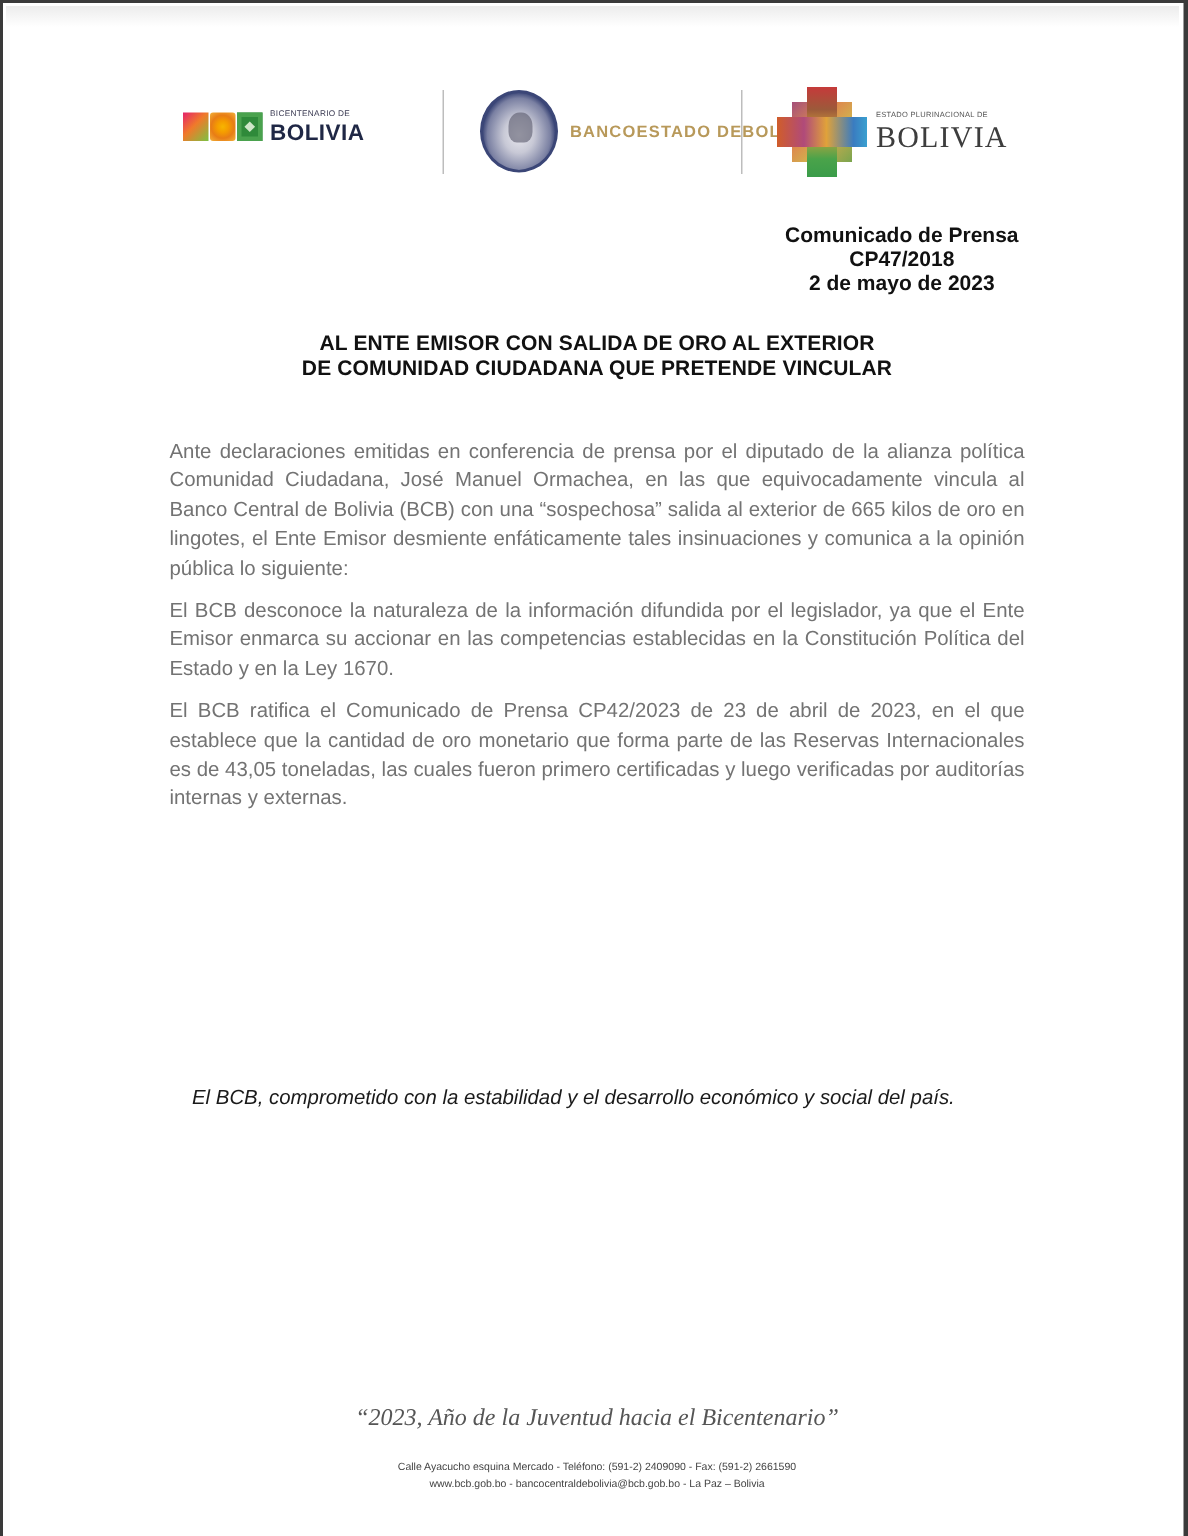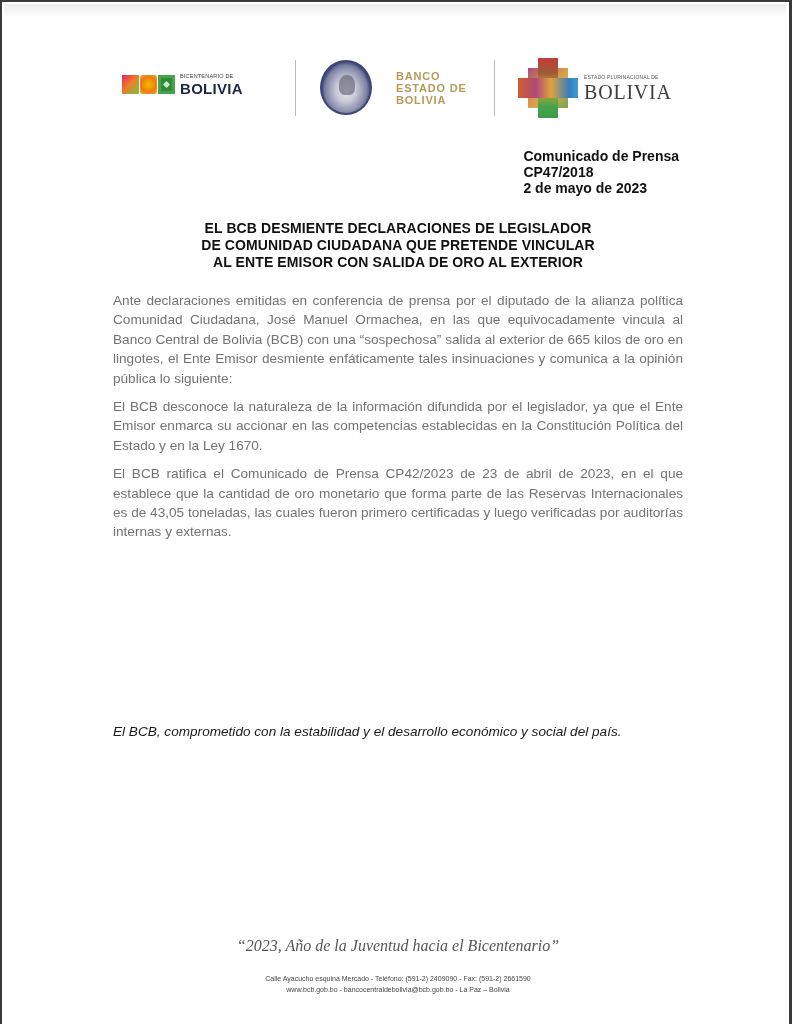--- a/index.html
+++ b/index.html
@@ -35,43 +35,43 @@
     .logo-bcb { position: absolute; left: 318px; top: 6px; display: flex; align-items: center; }
     .bcb-seal {
       width: 52px; height: 55px; border-radius: 50%;
       background: radial-gradient(ellipse at 50% 55%, #e9e9ef 0%, #c8c9d6 30%, #7a80a2 62%, #3b4677 72%, #5a6390 100%);
       border: 2px solid #3b4677; position: relative;
     }
     .bcb-seal::after {
       content: ""; position: absolute; left: 17px; top: 13px; width: 16px; height: 20px;
       border-radius: 45% 45% 35% 35%; background: #59596a; opacity: 0.6;
     }
-    .bcb-text { margin-left: 24px; display: flex; flex-direction: column; }
+    .bcb-text { margin-left: 8px; display: flex; flex-direction: row; }
     .bcb-text span { font-size: 11px; font-weight: bold; color: #b8995a; letter-spacing: 0.8px; line-height: 12px; }
 
     .logo-estado { position: absolute; left: 516px; top: 4px; display: flex; align-items: center; }
     .chakana { position: relative; width: 60px; height: 60px; }
     .chakana .c { position: absolute; }
     .ch-v { left: 20px; top: 0; width: 20px; height: 60px; background: linear-gradient(#c53a3a, #9c5a3a 25%, #d9a33a 50%, #4aa34a 80%, #3a9c4a); }
     .ch-h { left: 0; top: 20px; width: 60px; height: 20px; background: linear-gradient(90deg, #d05d2a, #b04a7a 30%, #e0a23a 55%, #3a7cc0 85%, #3aa0d0); }
     .ch-m { left: 10px; top: 10px; width: 40px; height: 40px; background: linear-gradient(135deg, #9b3c6b, #d97e3a 40%, #cfa23a 60%, #6b9b3a); opacity: 0.9; }
     .estado-text { margin-left: 6px; display: flex; flex-direction: column; line-height: 1; }
     .estado-small { font-size: 5px; color: #555; letter-spacing: 0.2px; }
     .estado-big { font-family: "Liberation Serif", serif; font-size: 20px; color: #3d3d3d; letter-spacing: 0.8px; margin-top: 2px; }
 
     
-    .press-head { position: absolute; right: 110px; top: 146px; text-align: left; font-weight: bold; font-size: 14px; line-height: 16px; color: #111; }
+    .press-head { position: absolute; right: 110px; top: 146px; text-align: center; font-weight: bold; font-size: 14px; line-height: 16px; color: #111; }
 
     
     .doc-title { position: absolute; left: 110px; width: 572px; top: 218px; text-align: center; font-weight: bold; font-size: 14px; line-height: 17px; color: #111; letter-spacing: 0.1px; }
 
     
     .body-text { position: absolute; left: 111px; width: 570px; top: 289px; font-size: 13.6px; line-height: 19.4px; color: #737373; }
     .body-text p { text-align: justify; margin-bottom: 9px; }
-    .closing { position: absolute; left: 111px; width: 580px; top: 720px; font-style: italic; font-size: 13.6px; line-height: 19px; color: #1a1a1a; }
+    .closing { position: absolute; left: 126px; width: 580px; top: 720px; font-style: italic; font-size: 13.6px; line-height: 19px; color: #1a1a1a; }
 
     
     .motto { position: absolute; left: 0; width: 792px; top: 935px; text-align: center; font-family: "Liberation Serif", serif; font-style: italic; font-size: 16px; color: #555; }
     .address { position: absolute; left: 0; width: 792px; top: 971px; text-align: center; font-size: 7px; line-height: 11px; color: #444; }
   </style>
 </head>
 <body>
 
 <div class="frame">
   <div class="frame-shadow"></div>
@@ -113,23 +113,22 @@
     </div>
   </div>
 
   <div class="press-head">
     <div>Comunicado de Prensa</div>
     <div>CP47/2018</div>
     <div>2 de mayo de 2023</div>
   </div>
 
   <div class="doc-title">
-    <div>EL BCB DESMIENTE DECLARACIONES DE LEGISLADOR</div>
+    <div>AL ENTE EMISOR CON SALIDA DE ORO AL EXTERIOR</div>
     <div>DE COMUNIDAD CIUDADANA QUE PRETENDE VINCULAR</div>
-    <div>AL ENTE EMISOR CON SALIDA DE ORO AL EXTERIOR</div>
   </div>
 
   <div class="body-text">
     <p>Ante declaraciones emitidas en conferencia de prensa por el diputado de la alianza política Comunidad Ciudadana, José Manuel Ormachea, en las que equivocadamente vincula al Banco Central de Bolivia (BCB) con una “sospechosa” salida al exterior de 665 kilos de oro en lingotes, el Ente Emisor desmiente enfáticamente tales insinuaciones y comunica a la opinión pública lo siguiente:</p>
     <p>El BCB desconoce la naturaleza de la información difundida por el legislador, ya que el Ente Emisor enmarca su accionar en las competencias establecidas en la Constitución Política del Estado y en la Ley 1670.</p>
     <p>El BCB ratifica el Comunicado de Prensa CP42/2023 de 23 de abril de 2023, en el que establece que la cantidad de oro monetario que forma parte de las Reservas Internacionales es de 43,05 toneladas, las cuales fueron primero certificadas y luego verificadas por auditorías internas y externas.</p>
   </div>
 
   <div class="closing">El BCB, comprometido con la estabilidad y el desarrollo económico y social del país.</div>
 

